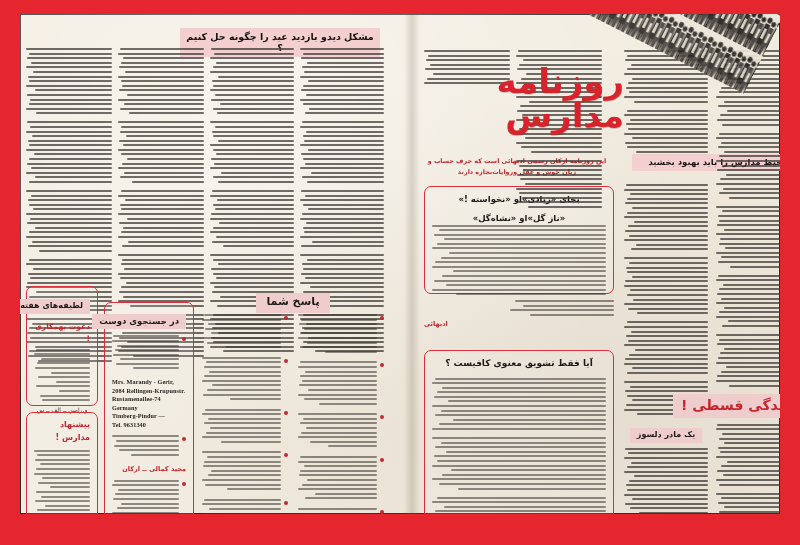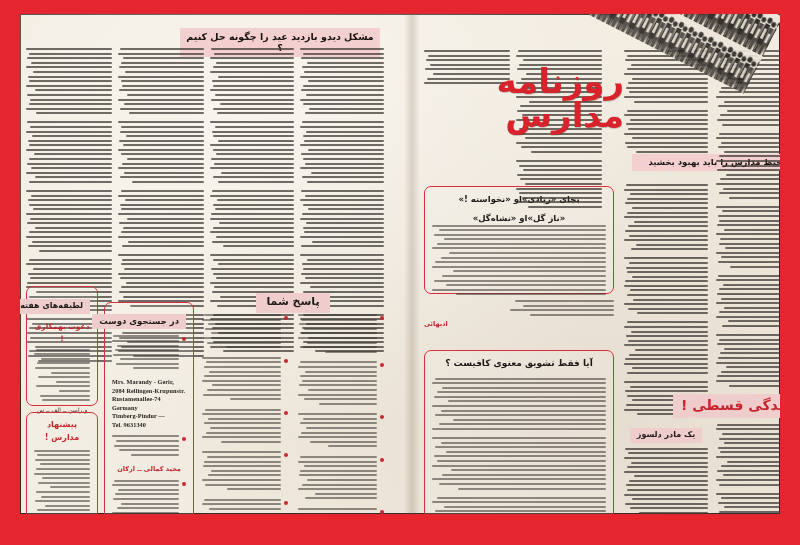--- a/index.html
+++ b/index.html
@@ -148,21 +148,21 @@
     font-weight: bold;
     font-size: 34px;
     line-height: 1;
     letter-spacing: -1px;
     text-shadow: 0.5px 0.5px 0 rgba(0,0,0,.18);
   }
 
   .subcap {
     color: #c4262e;
     font-weight: bold;
-    text-align: center;
+    text-align: right;
     line-height: 1.6;
   }
 
   .smallnote { font-size: 6px; color: #3c3834; text-align: center; }
 </style>
 </head>
 <body>
 
 <div id="spread">
 
@@ -746,20 +746,23 @@
 
         </span>
       </div>
 
     </div>
 
     <div class="col" style="left:404px; top:50px; width:200px; text-align:right; z-index:5;">
       <div class="script-title">روزنامه مدارس</div>
     </div>
 
+    <div class="col" style="left:404px; top:142px; width:186px;">
+      <div style="color:#c4262e; font-size:6.4px; font-weight:bold; line-height:1.75; text-align:center;">این روزنامه ارکان رسمی ادبهائی است که حرف حساب و زبان خوش و عقل وروایات‌بجازه دارند</div>
+    </div>
 
     <div class="col" style="left:612px; top:140px; width:172px;">
       <div class="hl-wide" style="font-size:8.5px;">محیط مدارس را باید بهبود بخشید</div>
     </div>
 
     <div class="col rbox" style="left:404px; top:172px; width:190px; height:108px; box-sizing:border-box;">
       <div class="rbox-title" style="font-size:8.5px; margin-bottom:6px;">بجای «زیادی»او «نخواسته !»</div>
       <div class="rbox-title" style="font-size:8.5px;">«ناز گل»او «نشاه‌گل»</div>
       <div class="lines pale">
         <i style="width:100%"></i>

